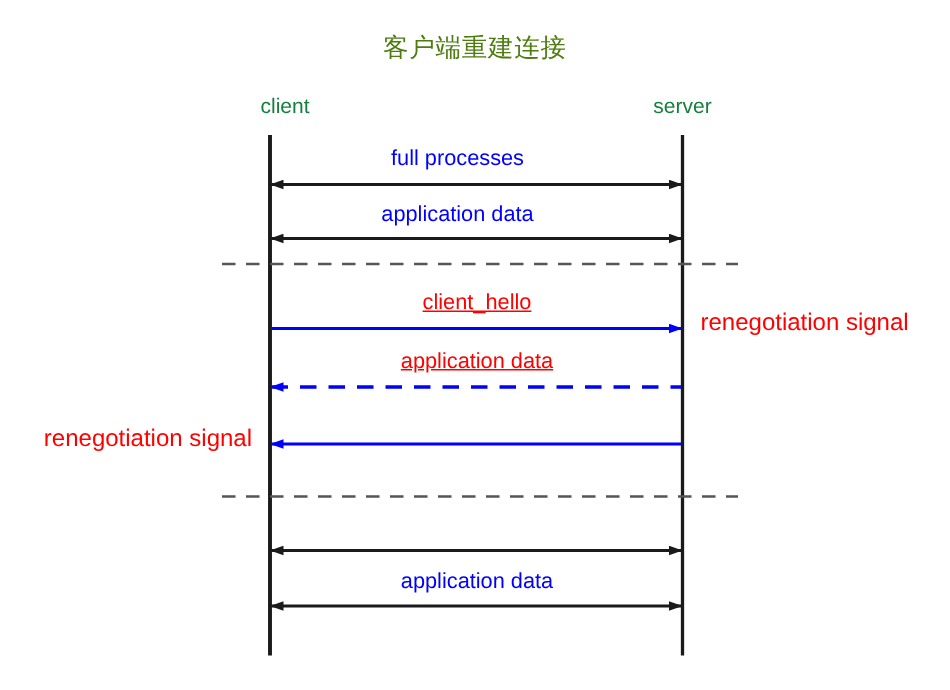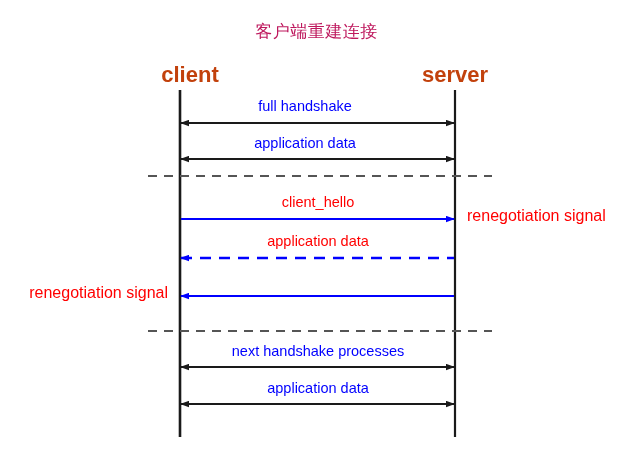--- a/index.html
+++ b/index.html
@@ -26,42 +26,41 @@
     width: 633px;
     height: 460px;
   }
   .diagram-title {
     position: absolute;
     left: 0;
     top: 20px;
     width: 633px;
     text-align: center;
     font-size: 17px;
-    color: #be185d;
+    color: #4d7c0f;
     letter-spacing: 0.5px;
   }
   .actor-label {
     position: absolute;
-    font-size: 22px;
-    color: #c2410c;
+    font-size: 14px;
+    color: #15803d;
     white-space: nowrap;
     transform: translateX(-50%);
-    font-weight: bold;
   }
   .actor-client { left: 190px; top: 62px; }
   .actor-server { left: 455px; top: 62px; text-align: center; }
 
   .msg-label {
     position: absolute;
     font-size: 14.5px;
     white-space: nowrap;
     transform: translateX(-50%);
   }
   .msg-blue { color: #0000ff; }
-  .msg-red  { color: #ff0000; }
+  .msg-red  { color: #ff0000; text-decoration: underline; }
 
   .side-label {
     position: absolute;
     font-size: 16px;
     color: #ff0000;
     white-space: nowrap;
   }
   .side-left  { right: 465px; }
   .side-right { left: 467px; }
 </style>
@@ -69,31 +68,30 @@
 <body>
 
 <div id="diagram-root">
 
   <div class="diagram-title">客户端重建连接</div>
 
   <div class="actor-label actor-client">client</div>
 
   <div class="actor-label actor-server">server</div>
 
-  <div class="msg-label msg-blue" style="left:305px; top:98px;">full handshake</div>
+  <div class="msg-label msg-blue" style="left:305px; top:98px;">full processes</div>
   <div class="msg-label msg-blue" style="left:305px; top:135px;">application data</div>
 
   <div class="msg-label msg-red" style="left:318px; top:194px;">client_hello</div>
   <div class="msg-label msg-red" style="left:318px; top:233px;">application data</div>
 
   <div class="side-label side-right" style="top:207px;">renegotiation signal</div>
 
   <div class="side-label side-left" style="top:284px;">renegotiation signal</div>
 
-  <div class="msg-label msg-blue" style="left:318px; top:343px;">next handshake processes</div>
   <div class="msg-label msg-blue" style="left:318px; top:380px;">application data</div>
 
   <svg id="diagram-svg" viewBox="0 0 633 460">
     <defs>
       <marker id="arrow-right-black" markerWidth="9" markerHeight="9" refX="8" refY="3.2" orient="auto" markerUnits="userSpaceOnUse">
         <path d="M0,0 L9,3.2 L0,6.4 z" fill="#1a1a1a"></path>
       </marker>
       <marker id="arrow-left-black" markerWidth="9" markerHeight="9" refX="1" refY="3.2" orient="auto" markerUnits="userSpaceOnUse">
         <path d="M9,0 L0,3.2 L9,6.4 z" fill="#1a1a1a"></path>
       </marker>

